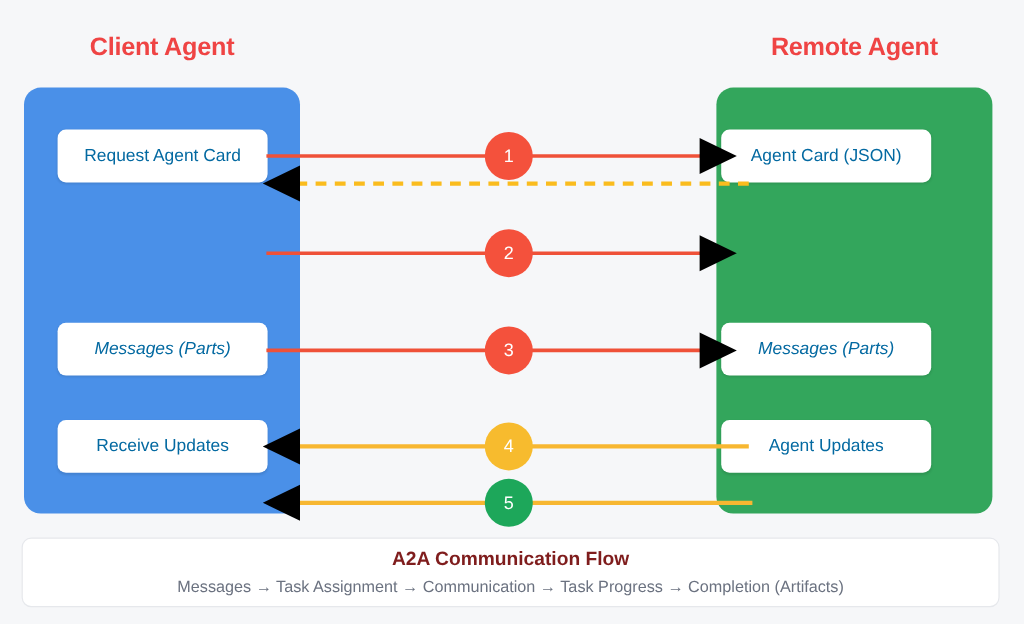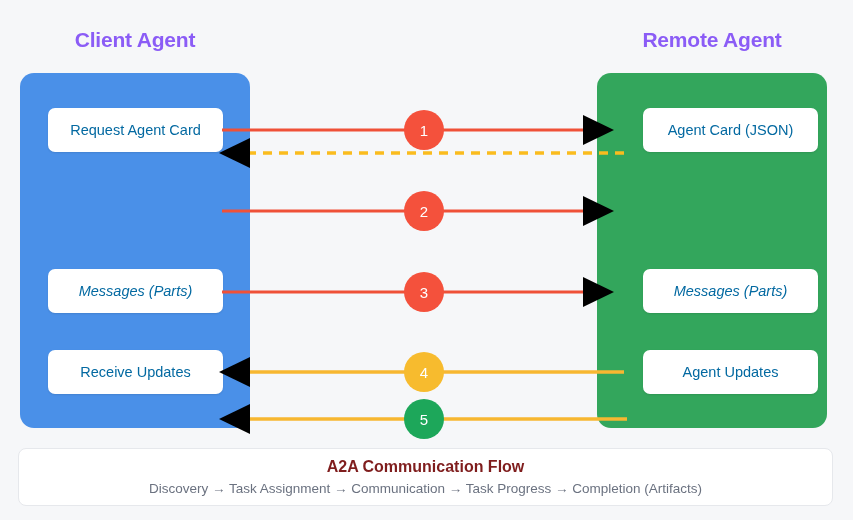--- a/index.html
+++ b/index.html
@@ -18,21 +18,21 @@
     position: relative;
     width: 853px;
     height: 520px;
   }
 
   
   .col-title {
     position: absolute;
     font-size: 21px;
     font-weight: bold;
-    color: #8b5cf6;
+    color: #ef4444;
     letter-spacing: -0.2px;
     text-align: center;
     white-space: nowrap;
   }
   #client-title { left: 20px; width: 230px; top: 28px; }
   #remote-title { left: 597px; width: 230px; top: 28px; text-align: center; }
 
   
   .panel {
     position: absolute;
@@ -61,21 +61,21 @@
     border-radius: 7px;
     display: flex;
     align-items: center;
     justify-content: center;
     font-size: 14.5px;
     color: #0369a1;
     box-shadow: 0 1px 2px rgba(0,0,0,0.10);
     white-space: nowrap;
   }
   .node.left  { left: 48px; width: 175px; }
-  .node.right { left: 643px; width: 175px; }
+  .node.right { left: 601px; width: 175px; }
 
   .row-0 { top: 108px; }
   .row-1 { top: 189px; }
   .row-2 { top: 269px; font-style: italic; }
   .row-3 { top: 350px; }
 
   
   #wires {
     position: absolute;
     left: 0;
@@ -190,16 +190,16 @@
   </div>
   <div class="badge" style="left:404px; top:352px; background:#f7bb2e;">
     <span>4</span>
   </div>
   <div class="badge" style="left:404px; top:399px; background:#1da75a;">
     <span>5</span>
   </div>
 
   <div id="footer">
     <div id="footer-title">A2A Communication Flow</div>
-    <div id="footer-sub">Discovery → Task Assignment → Communication → Task Progress → Completion (Artifacts)</div>
+    <div id="footer-sub">Messages → Task Assignment → Communication → Task Progress → Completion (Artifacts)</div>
   </div>
 
 </div>
 
 </body></html>

